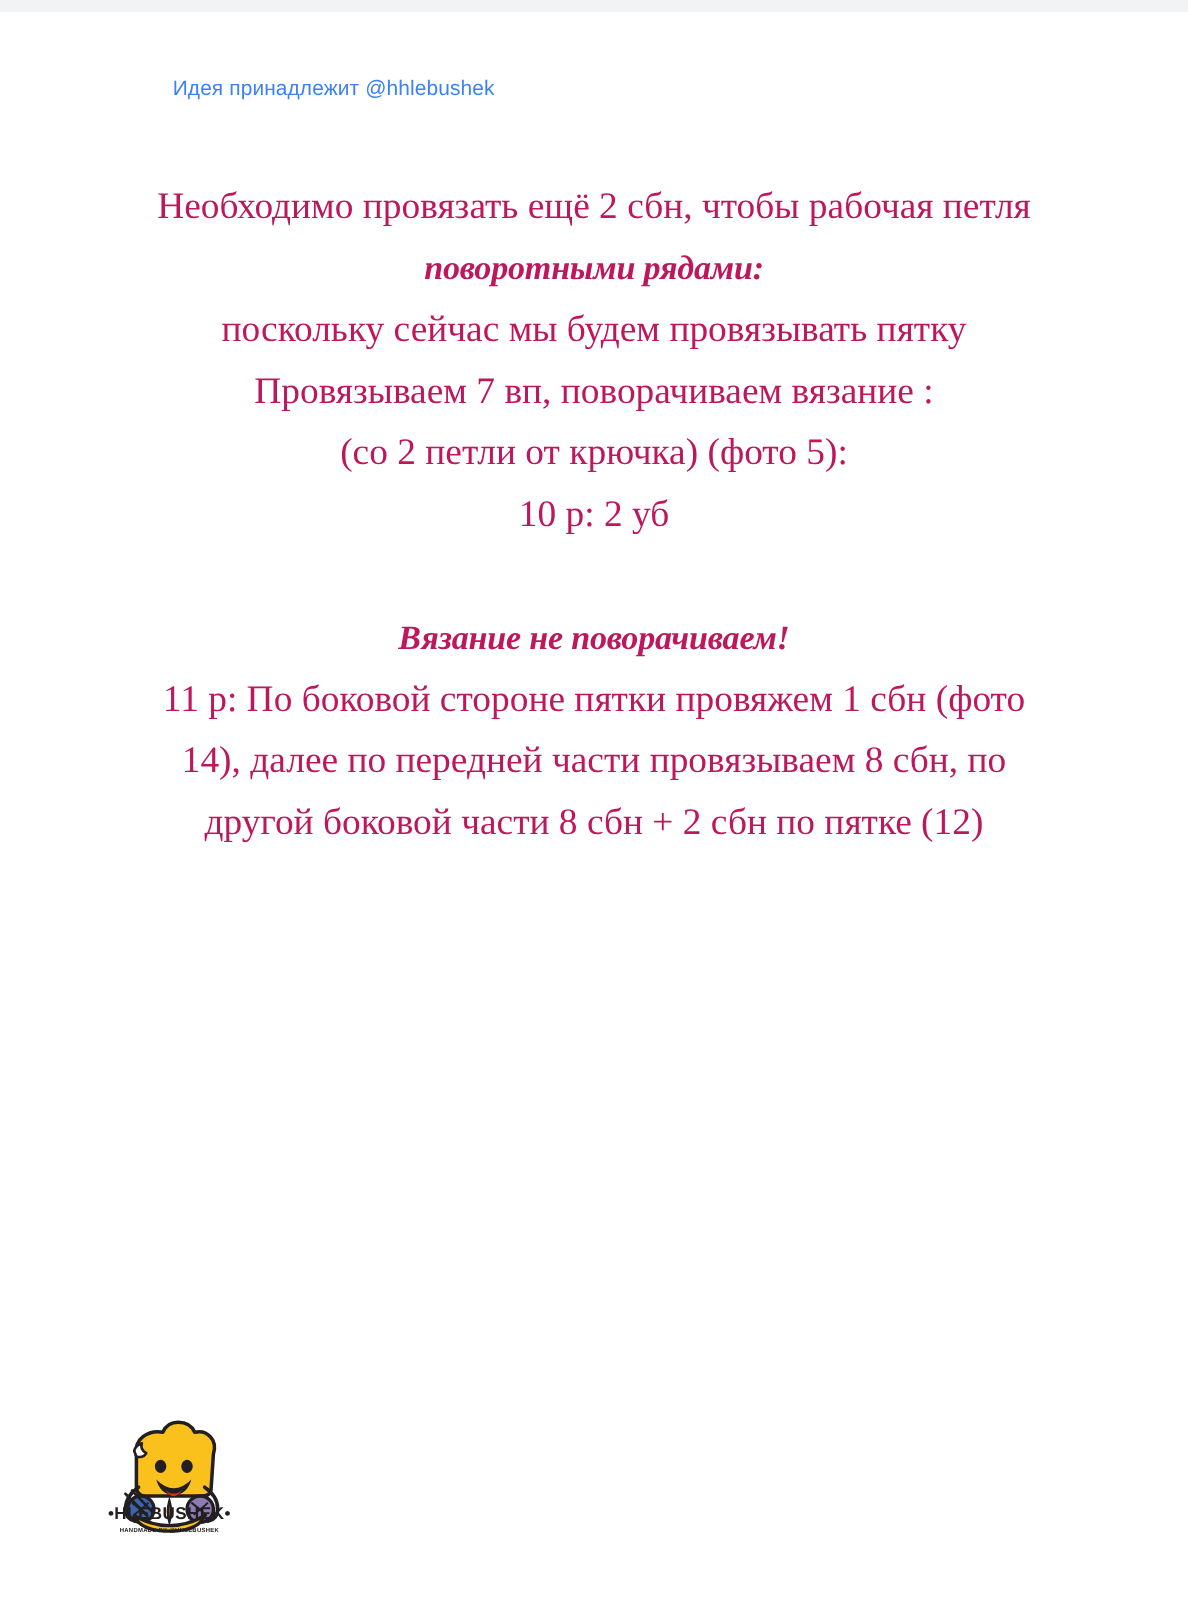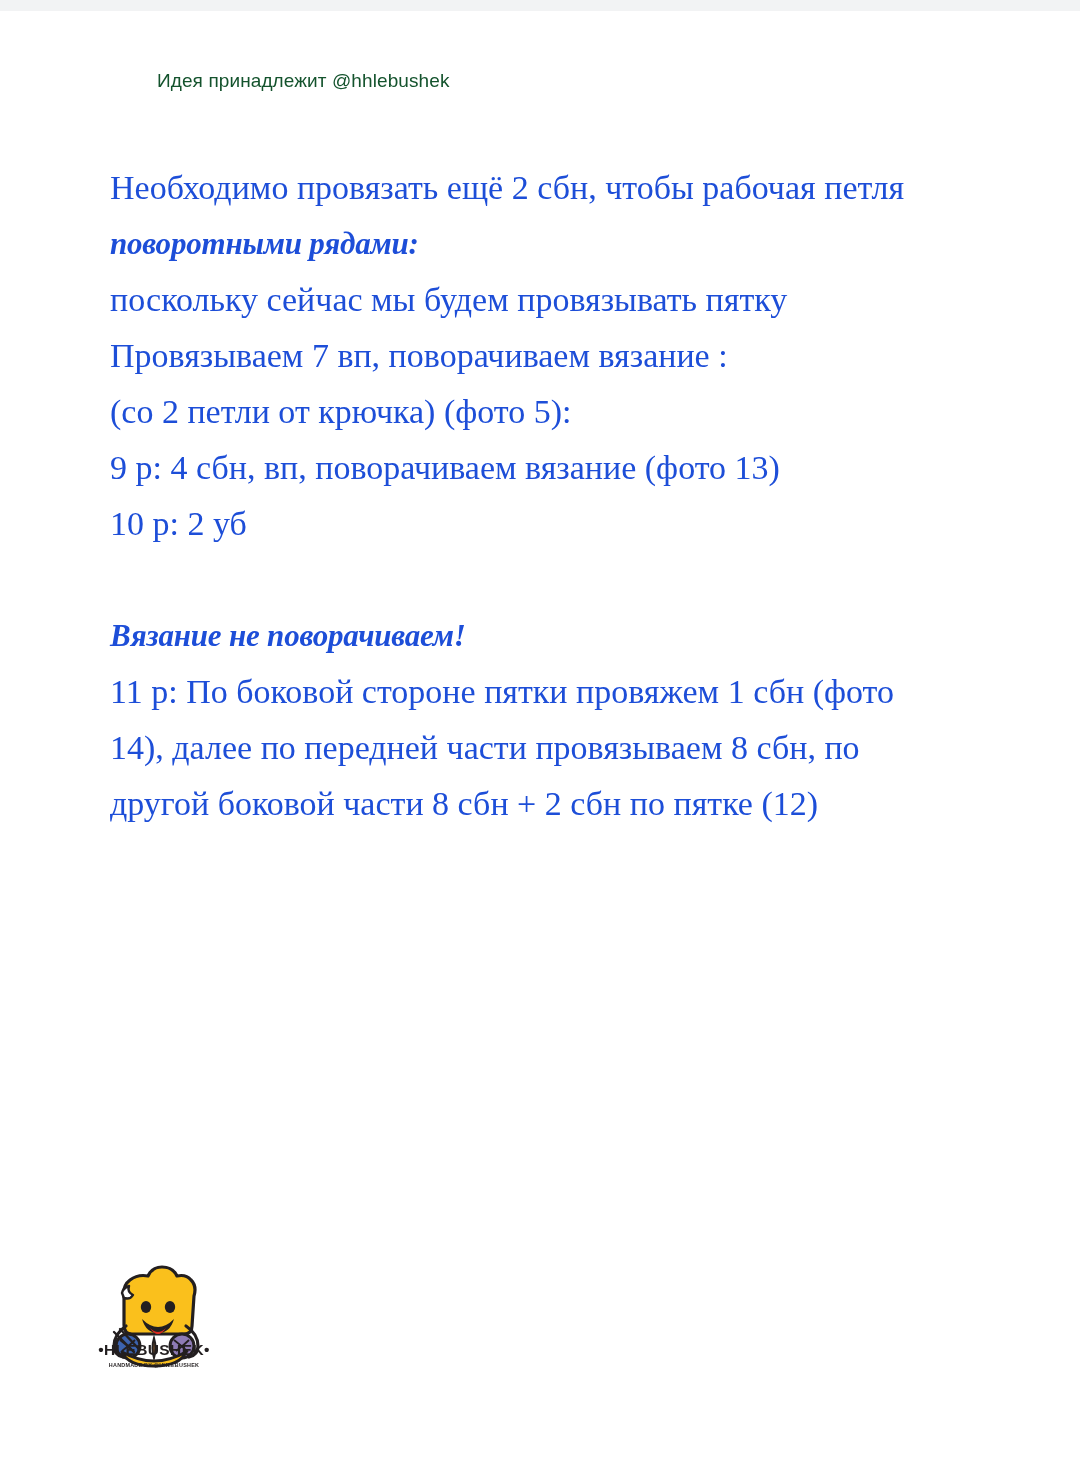--- a/index.html
+++ b/index.html
@@ -33,32 +33,33 @@
   }
 
   
   .attribution {
     position: absolute;
     top: 68px;
     left: 157px;
     font-family: "Liberation Sans", "DejaVu Sans", sans-serif;
     font-size: 19px;
     line-height: 26px;
-    color: #14532d;
+    color: #3b82f6;
     letter-spacing: 0.1px;
     white-space: nowrap;
   }
 
   
   .body-block {
     position: absolute;
     top: 160px;
     left: 110px;
     width: 860px;
-    color: #1d4ed8;
+    text-align: center;
+    color: #be185d;
   }
 
   .line {
     font-size: 34px;
     line-height: 56px;
     white-space: nowrap;
   }
 
   .line.heading {
     font-weight: bold;
@@ -70,21 +71,21 @@
 
   .line.spacer {
     height: 56px;
     line-height: 56px;
   }
 
   
   .logo {
     position: absolute;
     left: 92px;
-    top: 1252px;
+    top: 1278px;
     width: 124px;
     height: 122px;
   }
   .logo svg {
     display: block;
     width: 124px;
     height: 122px;
   }
 </style>
 </head>
@@ -95,21 +96,20 @@
   <div class="top-band"></div>
 
   <div class="attribution">Идея принадлежит @hhlebushek</div>
 
   <div class="body-block">
     <div class="line">Необходимо провязать ещё 2 сбн, чтобы рабочая петля</div>
     <div class="line heading">поворотными рядами:</div>
     <div class="line">поскольку сейчас мы будем провязывать пятку</div>
     <div class="line">Провязываем 7 вп, поворачиваем вязание :</div>
     <div class="line">(со 2 петли от крючка) (фото 5):</div>
-    <div class="line">9 р: 4 сбн, вп, поворачиваем вязание (фото 13)</div>
     <div class="line">10 р: 2 уб</div>
     <div class="line spacer"></div>
     <div class="line heading">Вязание не поворачиваем!</div>
     <div class="line">11 р: По боковой стороне пятки провяжем 1 сбн (фото</div>
     <div class="line">14), далее по передней части провязываем 8 сбн, по</div>
     <div class="line">другой боковой части 8 сбн + 2 сбн по пятке (12)</div>
   </div>
 
   <div class="logo">
     <svg viewBox="0 0 124 122" xmlns="http://www.w3.org/2000/svg" role="img">

